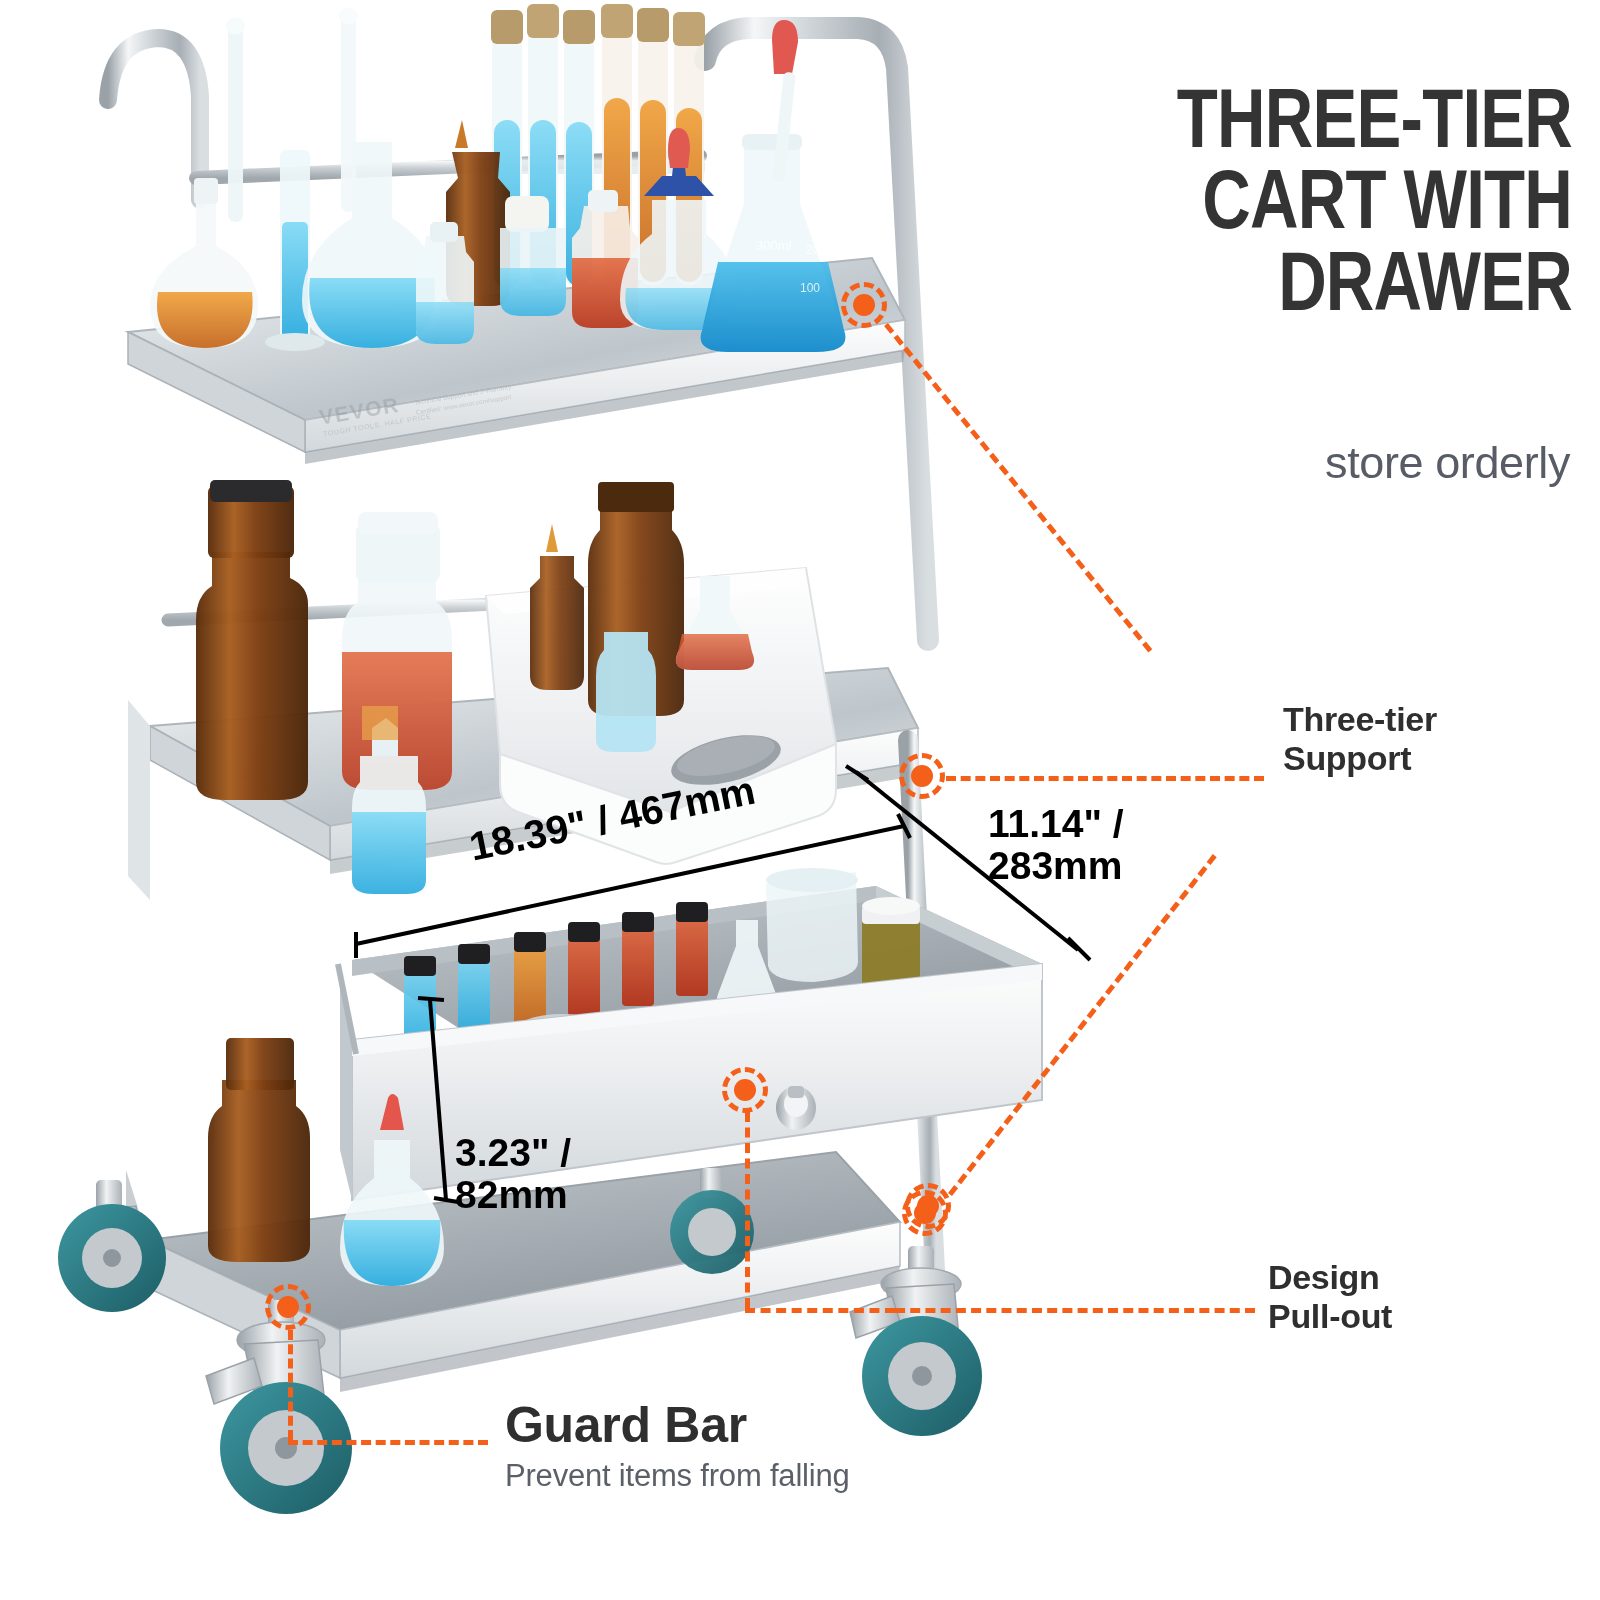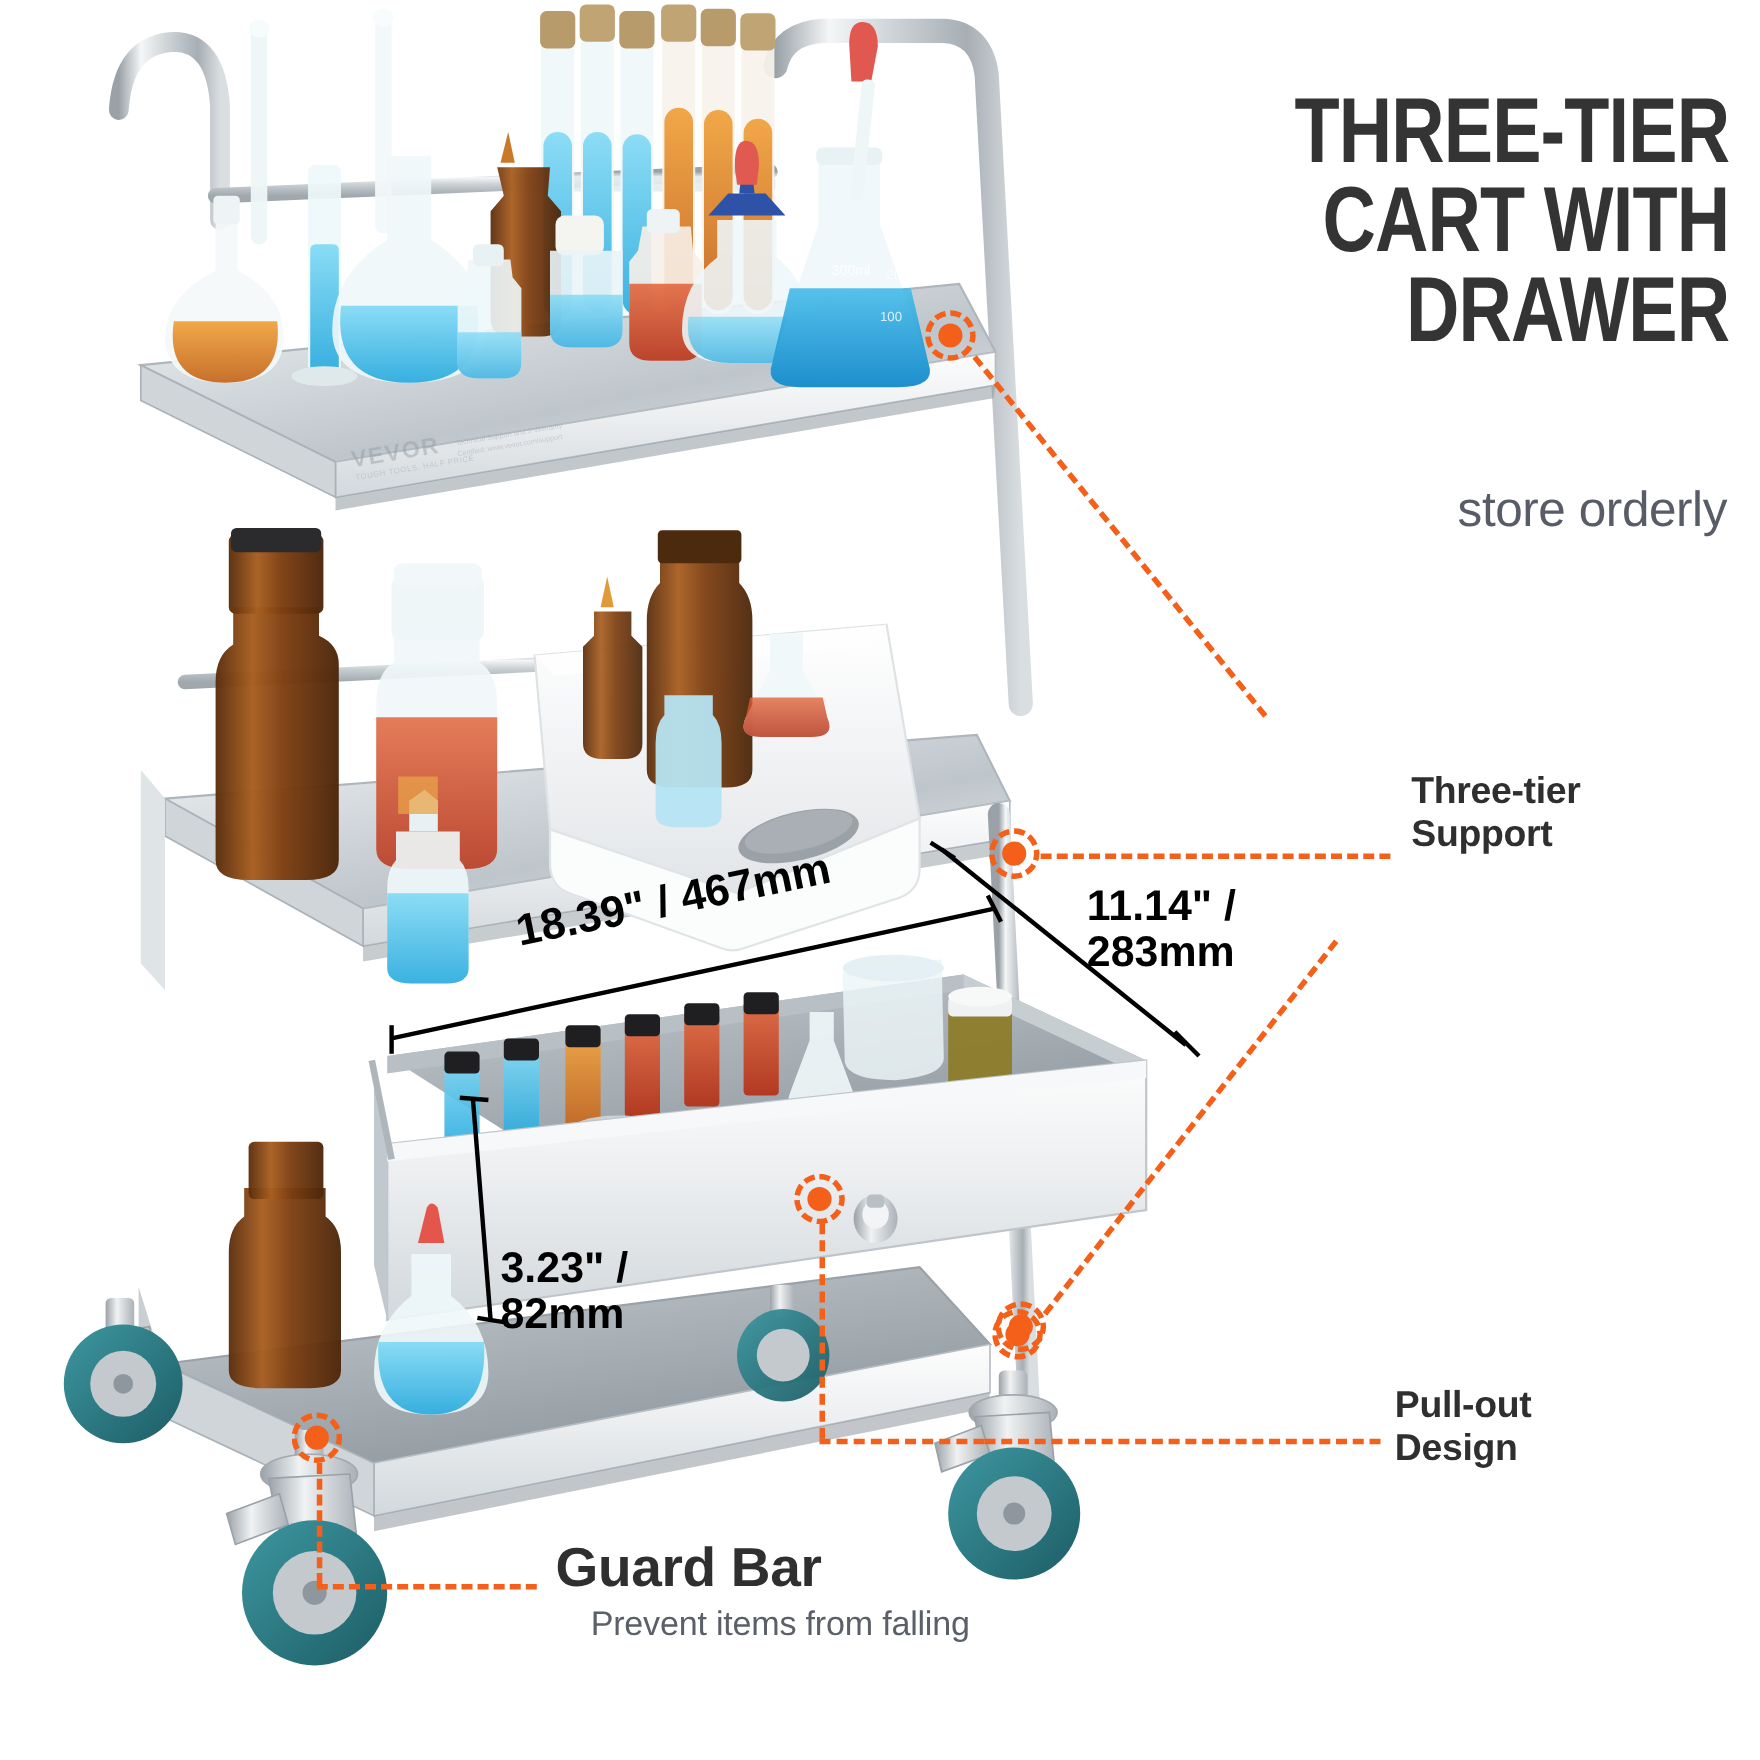--- a/index.html
+++ b/index.html
@@ -28,21 +28,21 @@
     color:#575c66; font-weight:400; letter-spacing:-0.4px;
   }
 
   .callout{ position:absolute; }
   .callout .ttl{
     font-size:34px; font-weight:bold; color:#2f2f2f;
     line-height:1.16; letter-spacing:-0.3px;
   }
   .callout .sub{
     font-size:29px; font-weight:400; color:#5a5f68;
-    line-height:1.2; margin-top:3px; letter-spacing:-0.2px;margin-left:32px;
+    line-height:1.2; margin-top:3px; letter-spacing:-0.2px;
   }
   #co-three{ left:1283px; top:700px; width:300px; }
   #co-pull { left:1268px; top:1258px; width:300px; }
   #co-guard{ left:505px;  top:1396px; width:470px; }
   #co-guard .ttl{ font-size:50px; }
   #co-guard .sub{ font-size:31px; }
 
   
   .dim{
     position:absolute; font-weight:bold; color:#000;
@@ -507,22 +507,22 @@
   <div class="lead" style="left:745px; top:1308px; width:150px;"></div>
 
   <div class="marker" style="left:925px; top:1213px;">
     <div class="ring"></div>
     <div class="dot"></div>
   </div>
   <div class="lead" style="left:895px; top:1308px; width:360px;"></div>
 
   <div class="callout" id="co-pull">
     <div class="ttl">
+      <div>Design</div>
       <div>Pull-out</div>
-      <div>Design</div>
     </div>
   </div>
 
   <div class="marker" style="left:288px; top:1307px;">
     <div class="ring"></div>
     <div class="dot"></div>
   </div>
   <div class="leadv" style="left:288px; top:1330px; height:110px;"></div>
   <div class="lead" style="left:288px; top:1440px; width:200px;"></div>
 

